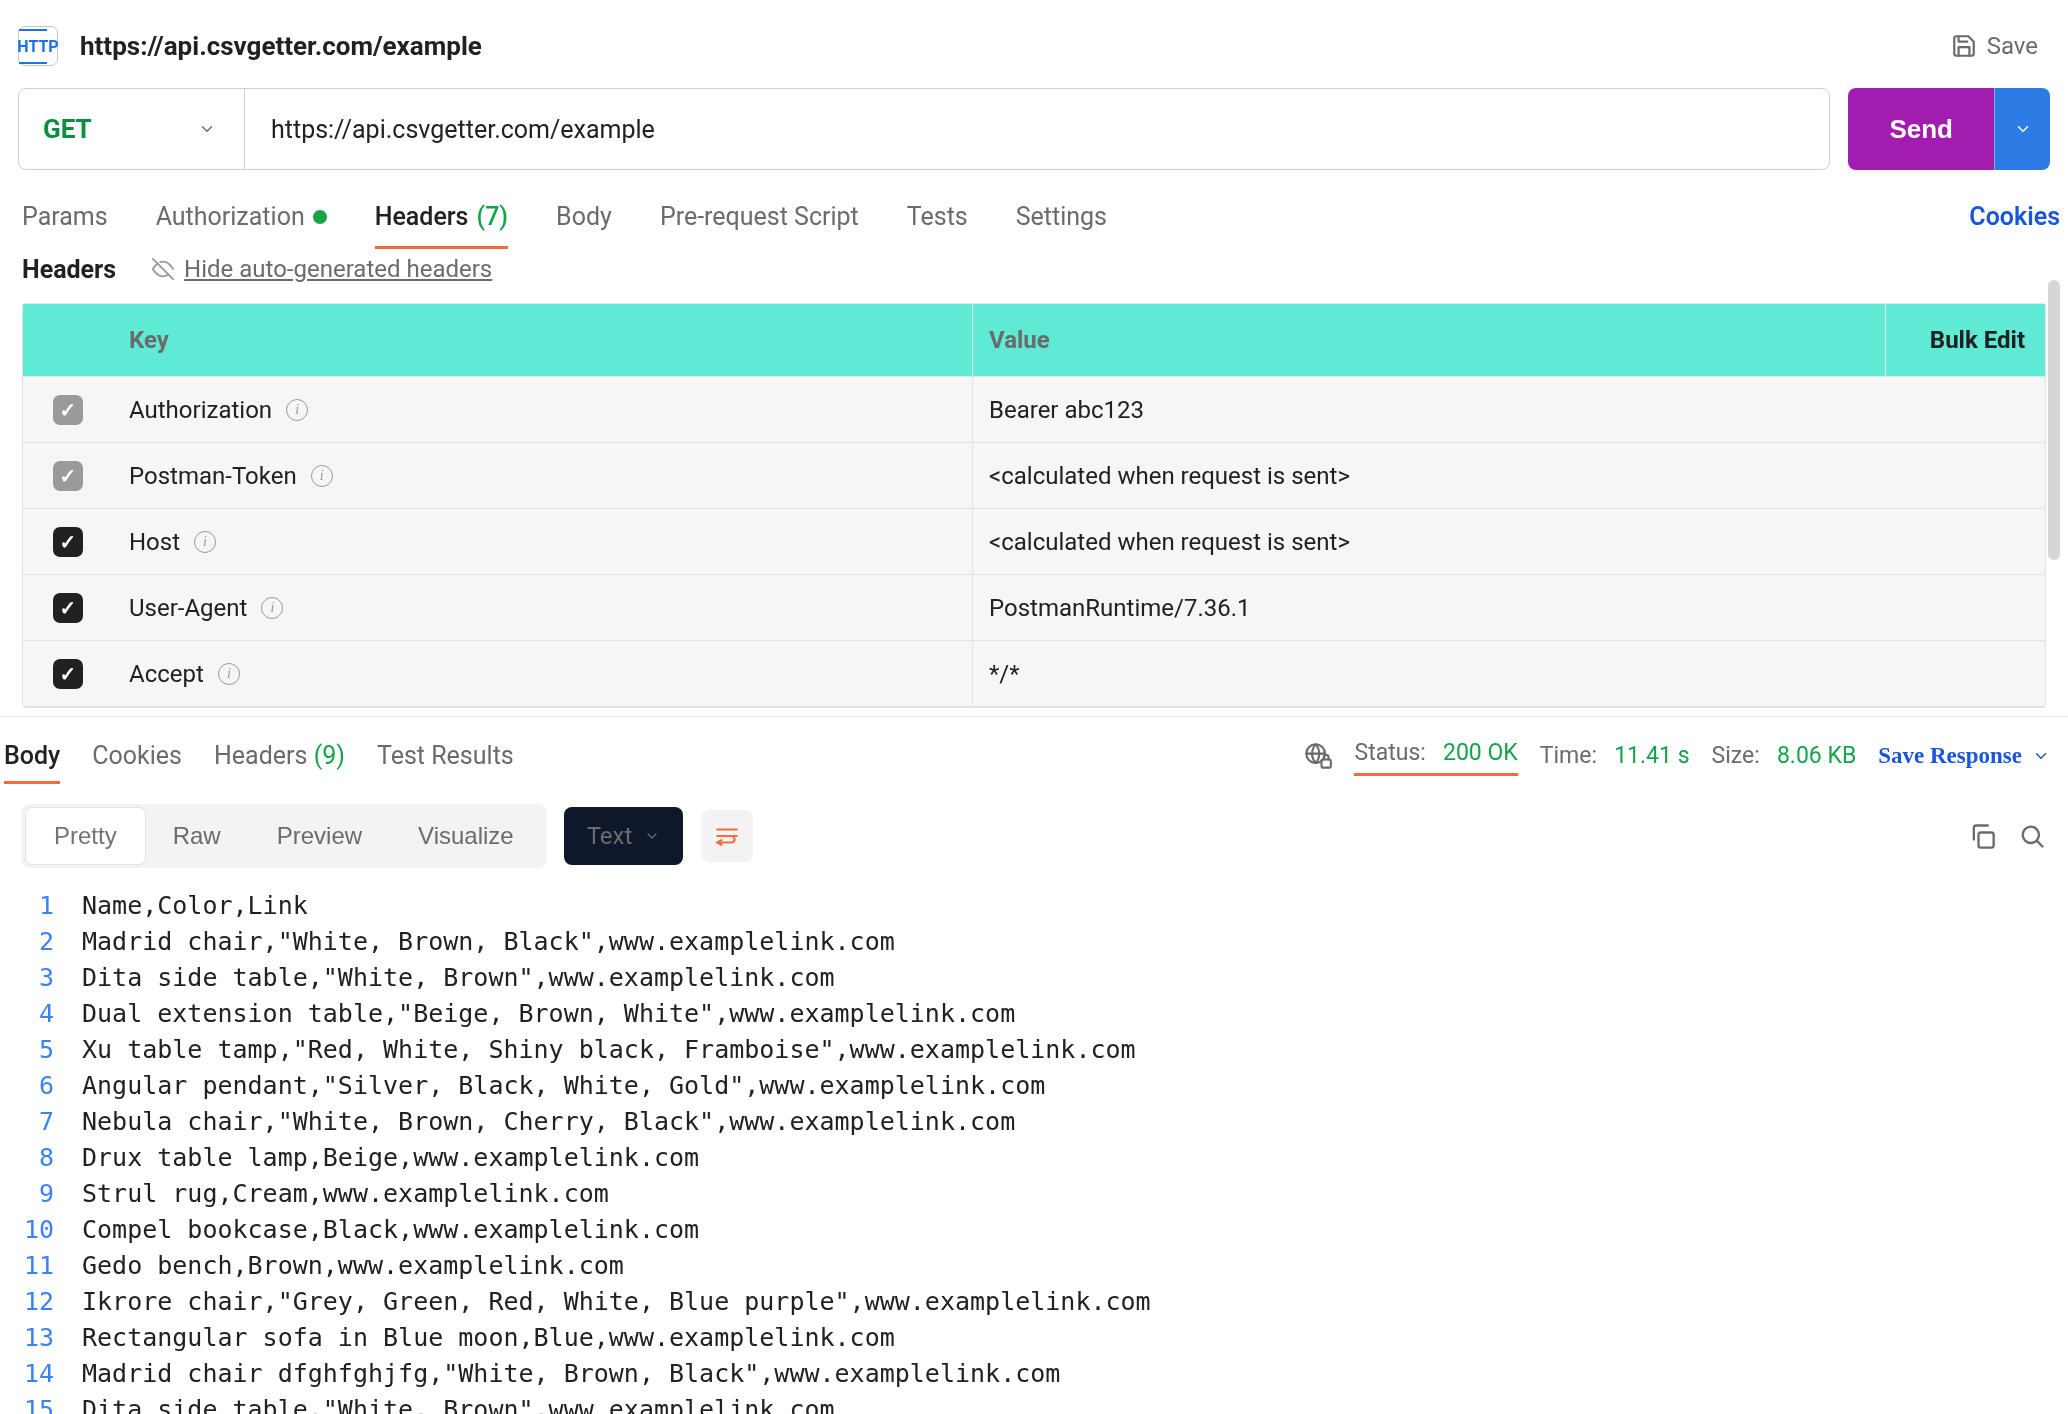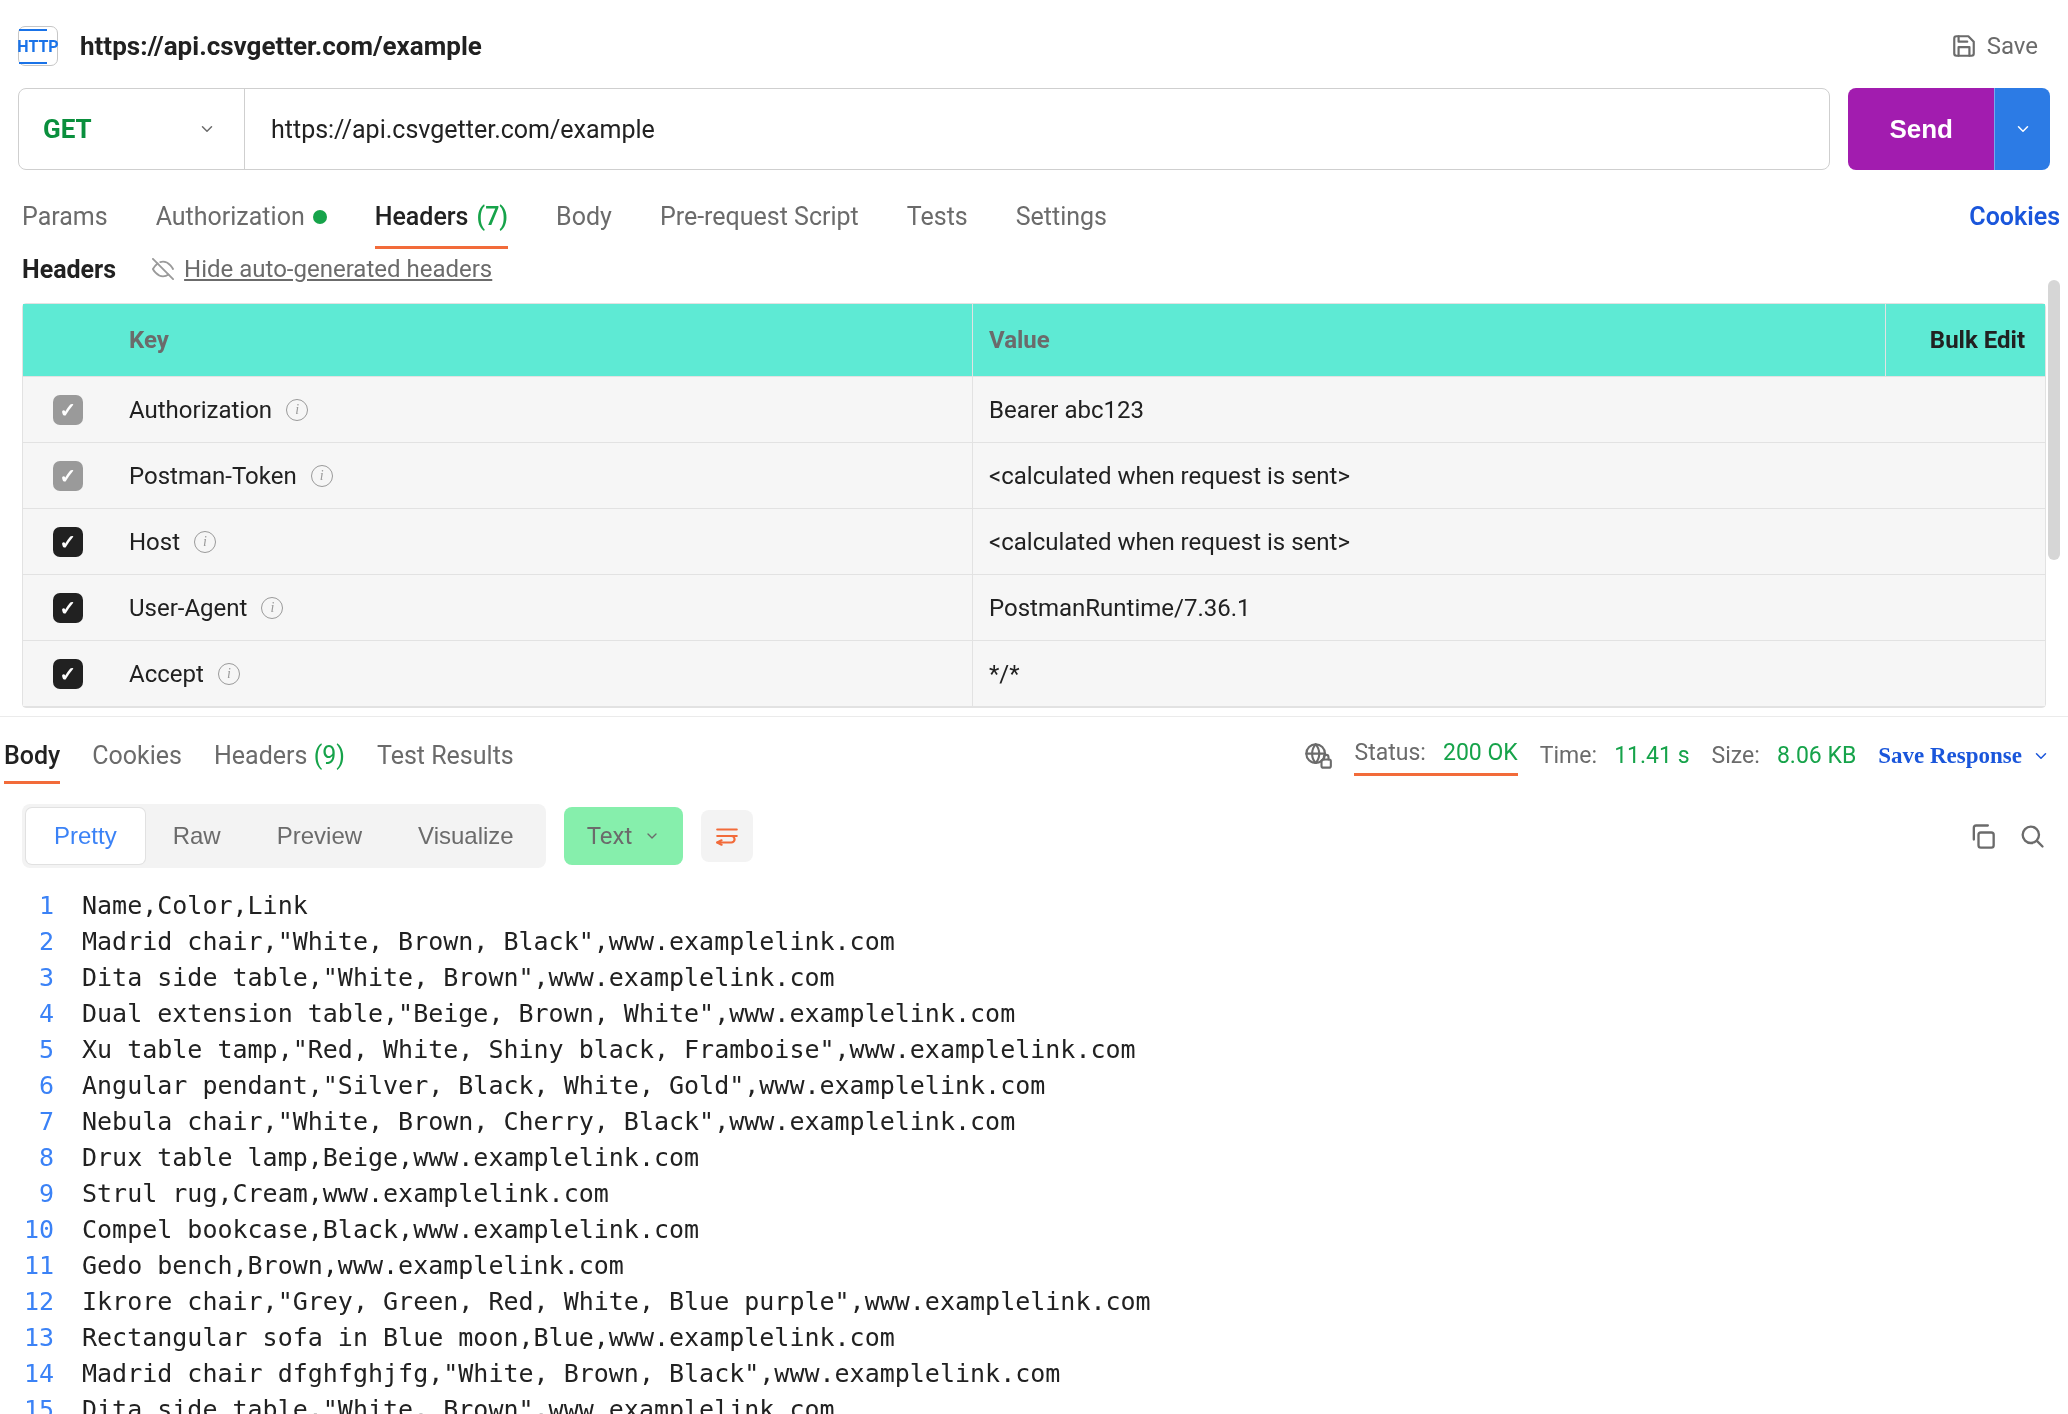--- a/index.html
+++ b/index.html
@@ -105,22 +105,22 @@
 .status-line { position:relative; display:inline-block; padding-bottom:6px; }
 .status-underline { position:absolute; left:0; right:0; bottom:-4px; height:3px; background:#f26b3a; }
 .label-gray { color:#6b6b6b; }
 .val-green { color:#16a34a; }
 .save-response { color:#1a56db; font-weight:600; display:flex; align-items:center; gap:10px; cursor:pointer;font-family:Liberation Serif, serif; }
 
 
 .view-bar { display:flex; align-items:center; gap:18px; padding:28px 22px 10px 22px; }
 .view-seg { display:flex; background:#f3f3f3; border-radius:8px; padding:4px; }
 .seg-btn { padding:14px 28px; font-size:24px; color:#6b6b6b; border:none; background:transparent; border-radius:6px; cursor:pointer; }
-.seg-btn.active { background:#fff; color:#3b82f6; font-weight:500; box-shadow:0 0 0 1px #e1e1e1; }
-.text-dd { display:flex; align-items:center; gap:12px; border:1px solid transparent; background:#86efac; padding:14px 22px; border-radius:8px; color:#6b6b6b; cursor:pointer; font-size:24px; }
+.seg-btn.active { background:#fff; color:#737373; font-weight:500; box-shadow:0 0 0 1px #e1e1e1; }
+.text-dd { display:flex; align-items:center; gap:12px; border:1px solid transparent; background:#0f172a; padding:14px 22px; border-radius:8px; color:#6b6b6b; cursor:pointer; font-size:24px; }
 .wrap-btn { width:52px; height:52px; background:#f3f3f3; border-radius:8px; display:flex; align-items:center; justify-content:center; cursor:pointer; }
 .view-right { margin-left:auto; display:flex; gap:22px; align-items:center; }
 .icon-btn { width:28px; height:28px; color:#6b6b6b; cursor:pointer; }
 
 
 .code-area { padding:10px 22px 30px 22px; font-family:ui-monospace,Menlo,Consolas,monospace; font-size:25px; line-height:36px; }
 .code-row { display:flex; }
 .linenum { width:60px; text-align:right; color:#3b82f6; padding-right:28px; user-select:none; }
 .linetext { color:#212121; white-space:pre; }
 

